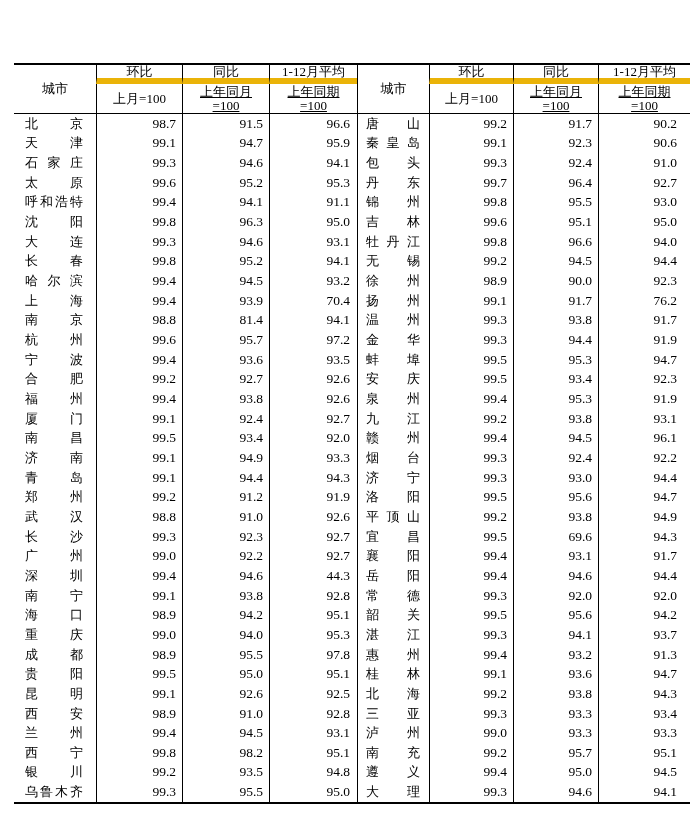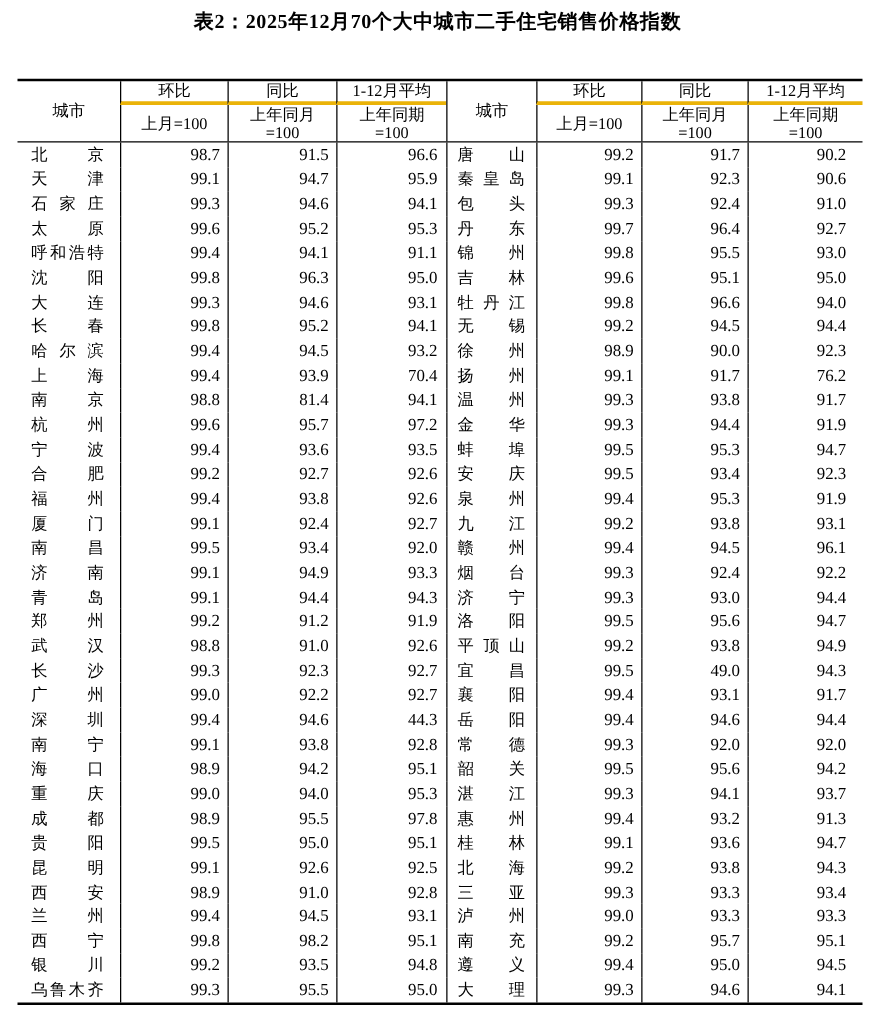--- a/index.html
+++ b/index.html
@@ -23,26 +23,26 @@
     grid-template-columns:82px 86px 87px 88px 72px 84px 85px 92px;
   }
 
   .thead {
     grid-template-rows:19px 29px;
     border-bottom:1px solid #000;
     font-size:13px;
   }
   .th { display:flex; align-items:center; justify-content:center; text-align:center; }
   .bl { border-left:1px solid #000; }
-  .bb { border-bottom:3px solid #eab308; }
+  .bb { border-bottom:6px solid #eab308; }
   .span2 { grid-row:1 / 3;text-align:center; }
   .c1 { grid-column:1; } .c2 { grid-column:2; } .c3 { grid-column:3; } .c4 { grid-column:4; }
   .c5 { grid-column:5; } .c6 { grid-column:6; } .c7 { grid-column:7; } .c8 { grid-column:8; }
   .r1 { grid-row:1; } .r2 { grid-row:2; }
-  .twoline { white-space:pre-line; line-height:13.5px; }
+  .twoline { white-space:pre-line; line-height:13.5px;text-decoration:underline; }
 
   .tbody { display:block; }
   .tr { height:19.66px; align-items:center; font-size:13.5px; }
   .td { height:100%; display:flex; align-items:center; }
   .num { justify-content:flex-end; padding-right:6px; font-family:"Liberation Serif","DejaVu Serif",serif; }
   .td.c4n { padding-right:7px; }
   .td.c8n { padding-right:13px; }
   .city { justify-content:space-between; font-size:13px; }
   .cityL { padding:0 13px 0 11px; }
   .cityR { padding:0 9px 0 8px; }
@@ -54,21 +54,20 @@
     color:rgba(240,235,224,0.85);
     text-shadow:0 0 2px rgba(190,180,160,0.35);
     pointer-events:none; z-index:5; white-space:nowrap;
   }
 </style>
 </head>
 <body>
 
 <div class="page">
 
-  <div class="title">表2：2025年12月70个大中城市二手住宅销售价格指数</div>
 
   <div class="table">
 
     <div class="thead grid-cols">
       <div class="th c1 span2">城市</div>
       <div class="th c2 r1 bl bb">环比</div>
       <div class="th c3 r1 bl bb">同比</div>
       <div class="th c4 r1 bl bb">1-12月平均</div>
       <div class="th c5 span2 bl">城市</div>
       <div class="th c6 r1 bl bb">环比</div>
@@ -457,21 +456,21 @@
             <span>沙</span>
           </div>
     <div class="td num bl">99.3</div>
     <div class="td num bl">92.3</div>
     <div class="td num bl c4n">92.7</div>
     <div class="td city cityR bl">
             <span>宜</span>
             <span>昌</span>
           </div>
     <div class="td num bl">99.5</div>
-    <div class="td num bl">49.0</div>
+    <div class="td num bl">69.6</div>
     <div class="td num bl c8n">94.3</div>
   </div>
 
   <div class="tr grid-cols">
     <div class="td city cityL">
             <span>广</span>
             <span>州</span>
           </div>
     <div class="td num bl">99.0</div>
     <div class="td num bl">92.2</div>

